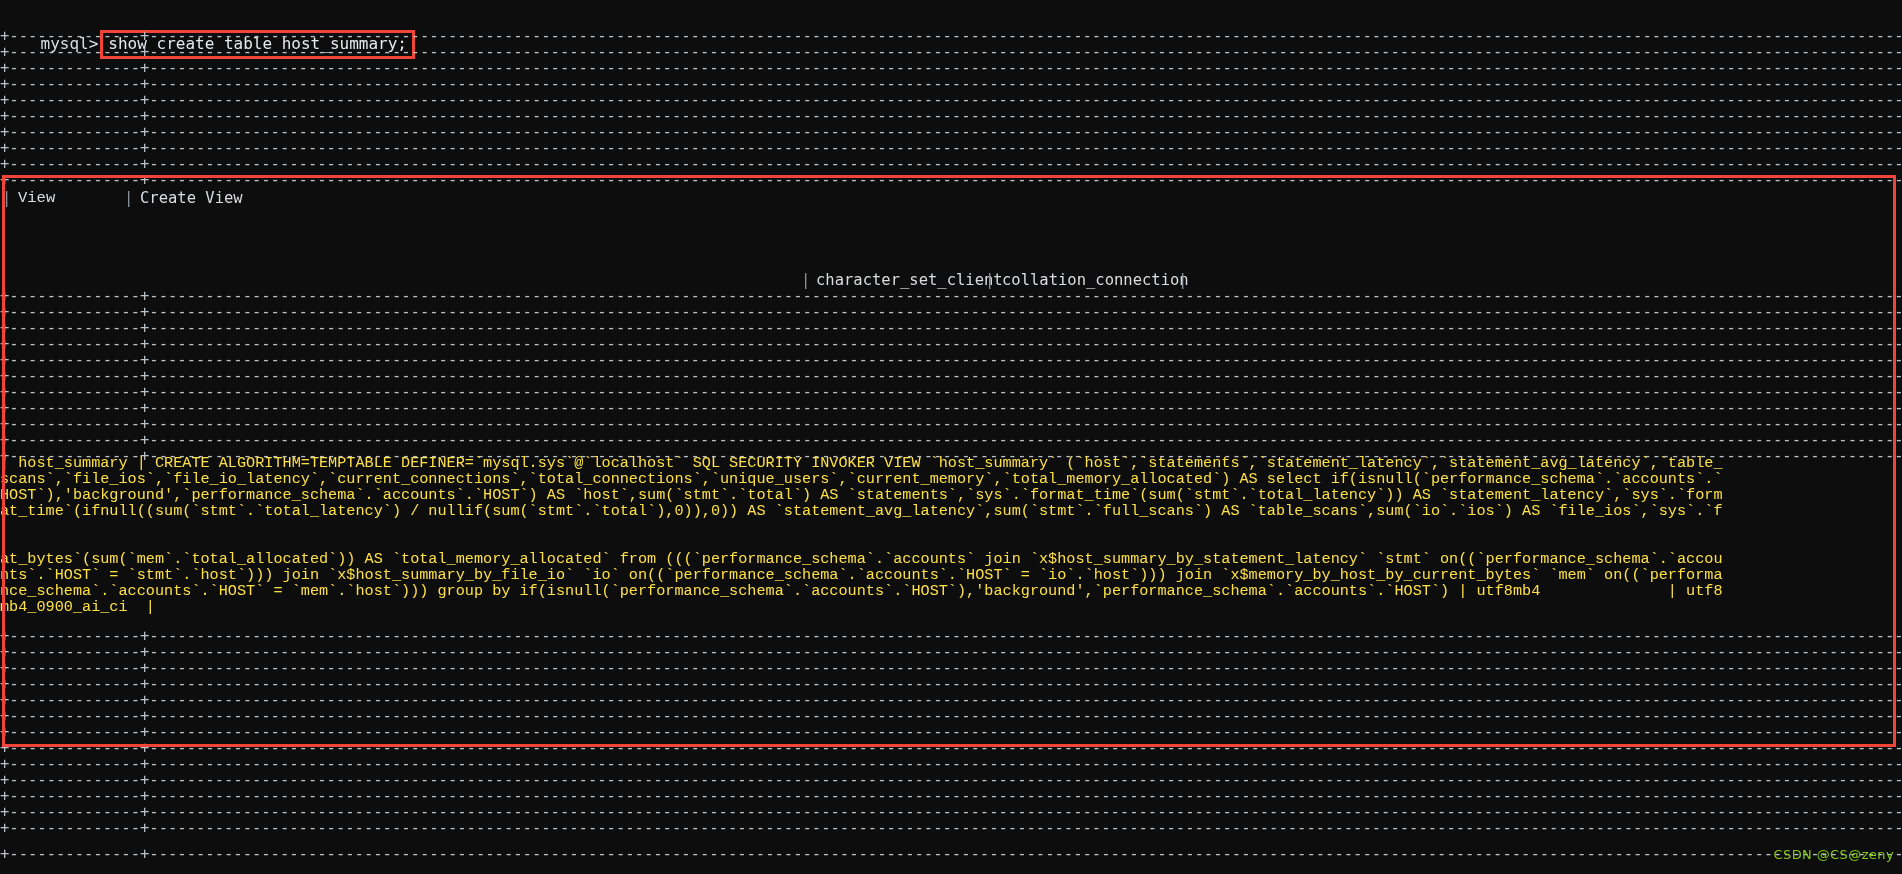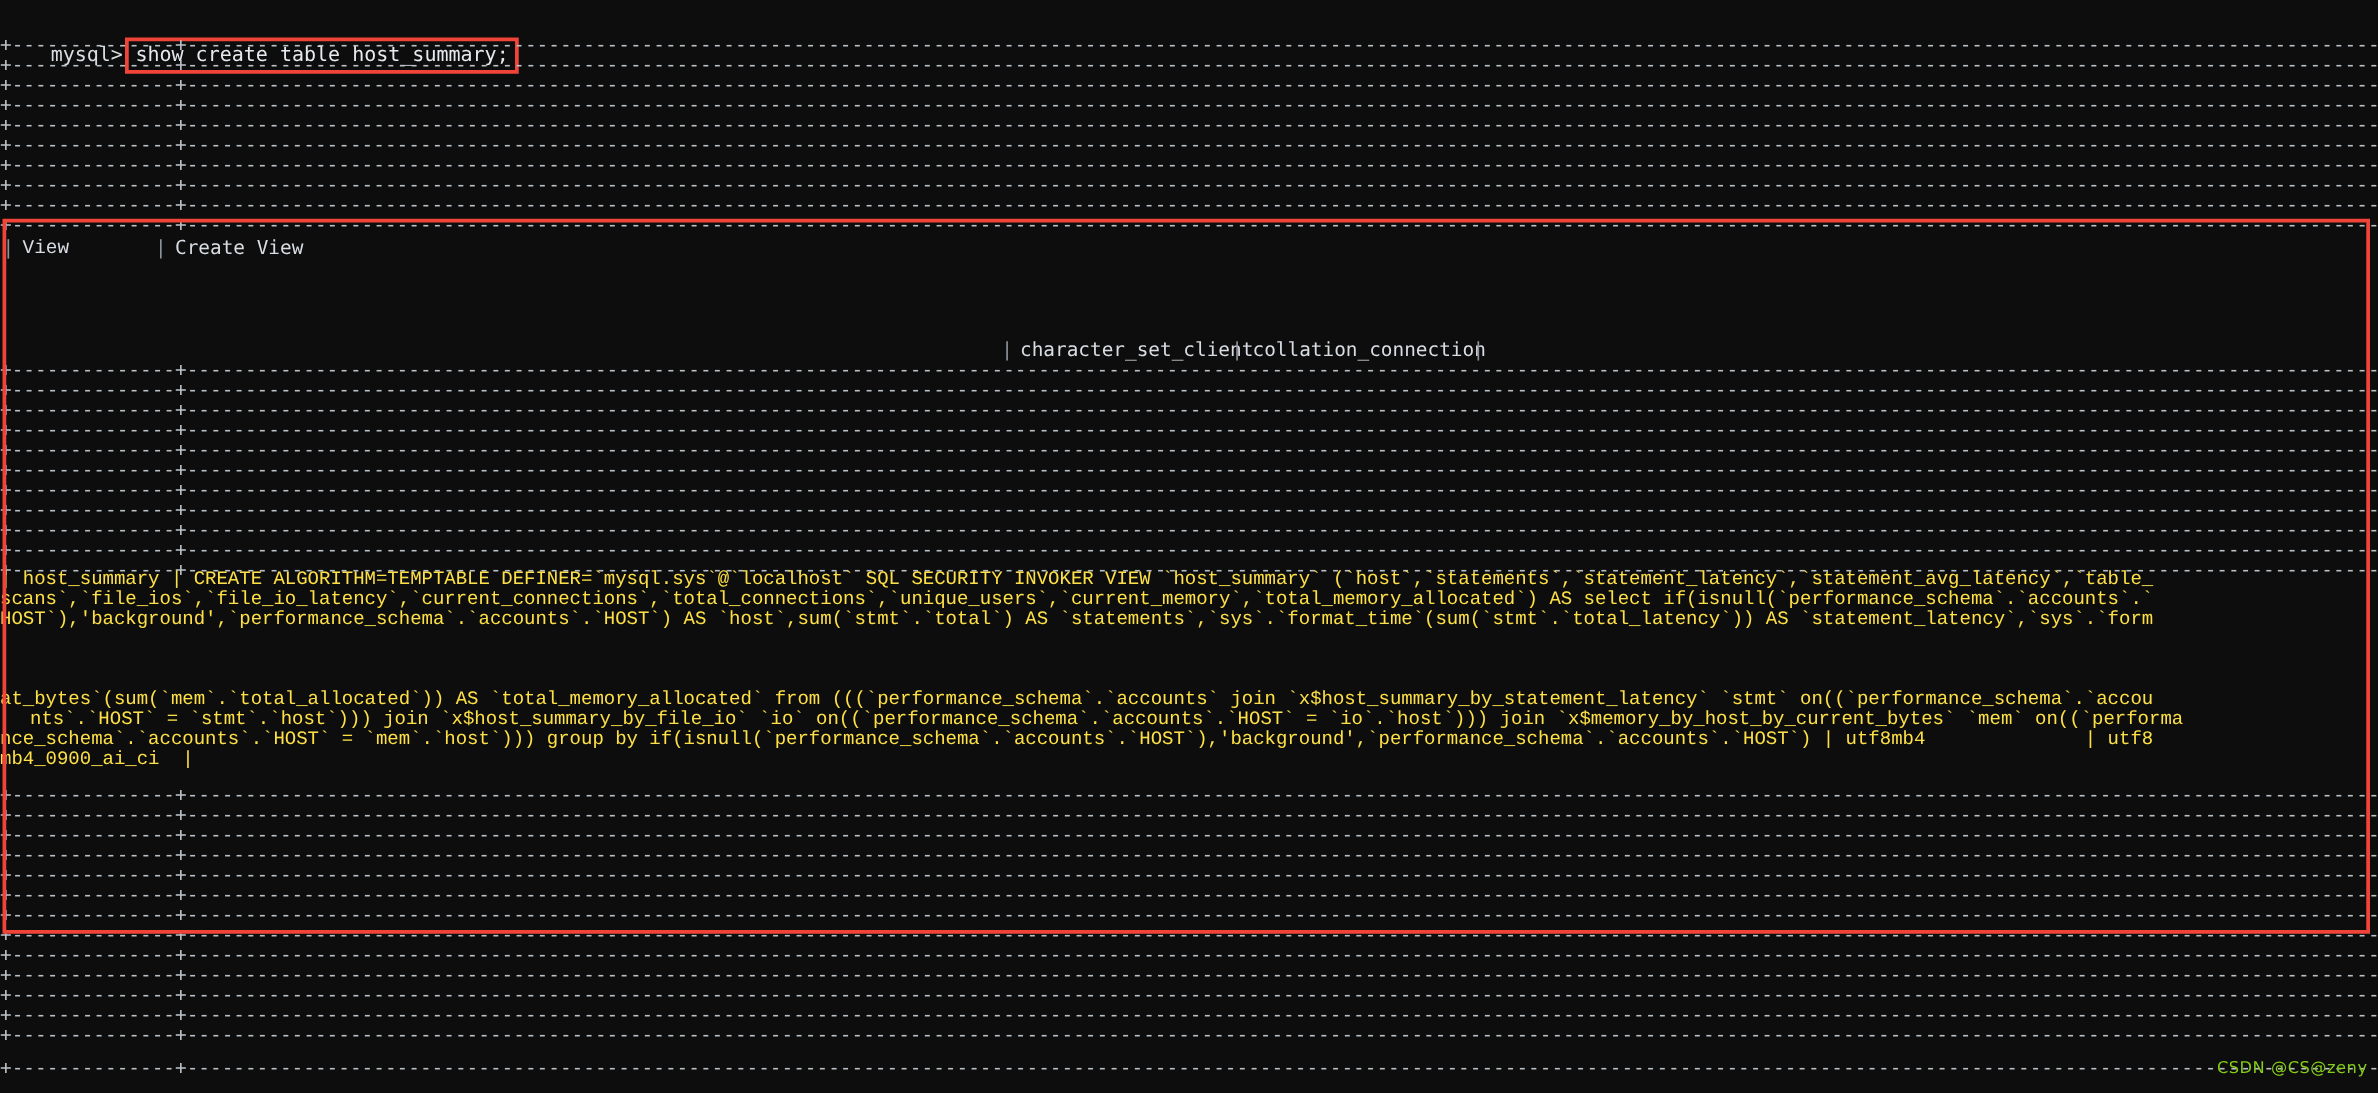--- a/index.html
+++ b/index.html
@@ -143,22 +143,23 @@
   <div class="rule" style="top:368px;">+--------------+------------------------------------------------------------------------------------------------------------------------------------------------------------------------------------------------------------------------------------------------------+</div>
   <div class="rule" style="top:384px;">+--------------+------------------------------------------------------------------------------------------------------------------------------------------------------------------------------------------------------------------------------------------------------+</div>
   <div class="rule" style="top:400px;">+--------------+------------------------------------------------------------------------------------------------------------------------------------------------------------------------------------------------------------------------------------------------------+</div>
   <div class="rule" style="top:416px;">+--------------+------------------------------------------------------------------------------------------------------------------------------------------------------------------------------------------------------------------------------------------------------+</div>
   <div class="rule" style="top:432px;">+--------------+--------------------------------------------------------------------------------------------------------------------------------------------------------------------------------------------------------------------------------+----------------------+----------------------+</div>
   <div class="rule" style="top:448px;">+--------------+------------------------------------------------------------------------------------------------------------------------------------------------------------------------------------------------------------------------------------------------------+</div>
 
   <div class="sqlline" style="top:455px;">| host_summary | CREATE ALGORITHM=TEMPTABLE DEFINER=`mysql.sys`@`localhost` SQL SECURITY INVOKER VIEW `host_summary` (`host`,`statements`,`statement_latency`,`statement_avg_latency`,`table_</div>
   <div class="sqlline" style="top:471px;">scans`,`file_ios`,`file_io_latency`,`current_connections`,`total_connections`,`unique_users`,`current_memory`,`total_memory_allocated`) AS select if(isnull(`performance_schema`.`accounts`.`</div>
   <div class="sqlline" style="top:487px;">HOST`),'background',`performance_schema`.`accounts`.`HOST`) AS `host`,sum(`stmt`.`total`) AS `statements`,`sys`.`format_time`(sum(`stmt`.`total_latency`)) AS `statement_latency`,`sys`.`form</div>
+  <div class="sqlline" style="top:503px;">at_time`(ifnull((sum(`stmt`.`total_latency`) / nullif(sum(`stmt`.`total`),0)),0)) AS `statement_avg_latency`,sum(`stmt`.`full_scans`) AS `table_scans`,sum(`io`.`ios`) AS `file_ios`,`sys`.`f</div>
   <div class="sqlline" style="top:551px;">at_bytes`(sum(`mem`.`total_allocated`)) AS `total_memory_allocated` from (((`performance_schema`.`accounts` join `x$host_summary_by_statement_latency` `stmt` on((`performance_schema`.`accou</div>
-  <div class="sqlline" style="top:567px;padding-left:24px;">nts`.`HOST` = `stmt`.`host`))) join `x$host_summary_by_file_io` `io` on((`performance_schema`.`accounts`.`HOST` = `io`.`host`))) join `x$memory_by_host_by_current_bytes` `mem` on((`performa</div>
+  <div class="sqlline" style="top:567px;">nts`.`HOST` = `stmt`.`host`))) join `x$host_summary_by_file_io` `io` on((`performance_schema`.`accounts`.`HOST` = `io`.`host`))) join `x$memory_by_host_by_current_bytes` `mem` on((`performa</div>
   <div class="sqlline" style="top:583px;">nce_schema`.`accounts`.`HOST` = `mem`.`host`))) group by if(isnull(`performance_schema`.`accounts`.`HOST`),'background',`performance_schema`.`accounts`.`HOST`) | utf8mb4              | utf8</div>
   <div class="sqlline" style="top:599px;">mb4_0900_ai_ci  |</div>
 
   <div class="rule" style="top:628px;">+--------------+--------------------------------------------------------------------------------------------------------------------------------------------------------------------------------------------------------------------------------+----------------------+----------------------+</div>
   <div class="rule" style="top:644px;">+--------------+------------------------------------------------------------------------------------------------------------------------------------------------------------------------------------------------------------------------------------------------------+</div>
   <div class="rule" style="top:660px;">+--------------+------------------------------------------------------------------------------------------------------------------------------------------------------------------------------------------------------------------------------------------------------+</div>
   <div class="rule" style="top:676px;">+--------------+------------------------------------------------------------------------------------------------------------------------------------------------------------------------------------------------------------------------------------------------------+</div>
   <div class="rule" style="top:692px;">+--------------+------------------------------------------------------------------------------------------------------------------------------------------------------------------------------------------------------------------------------------------------------+</div>
   <div class="rule" style="top:708px;">+--------------+------------------------------------------------------------------------------------------------------------------------------------------------------------------------------------------------------------------------------------------------------+</div>
   <div class="rule" style="top:724px;">+--------------+------------------------------------------------------------------------------------------------------------------------------------------------------------------------------------------------------------------------------------------------------+</div>

